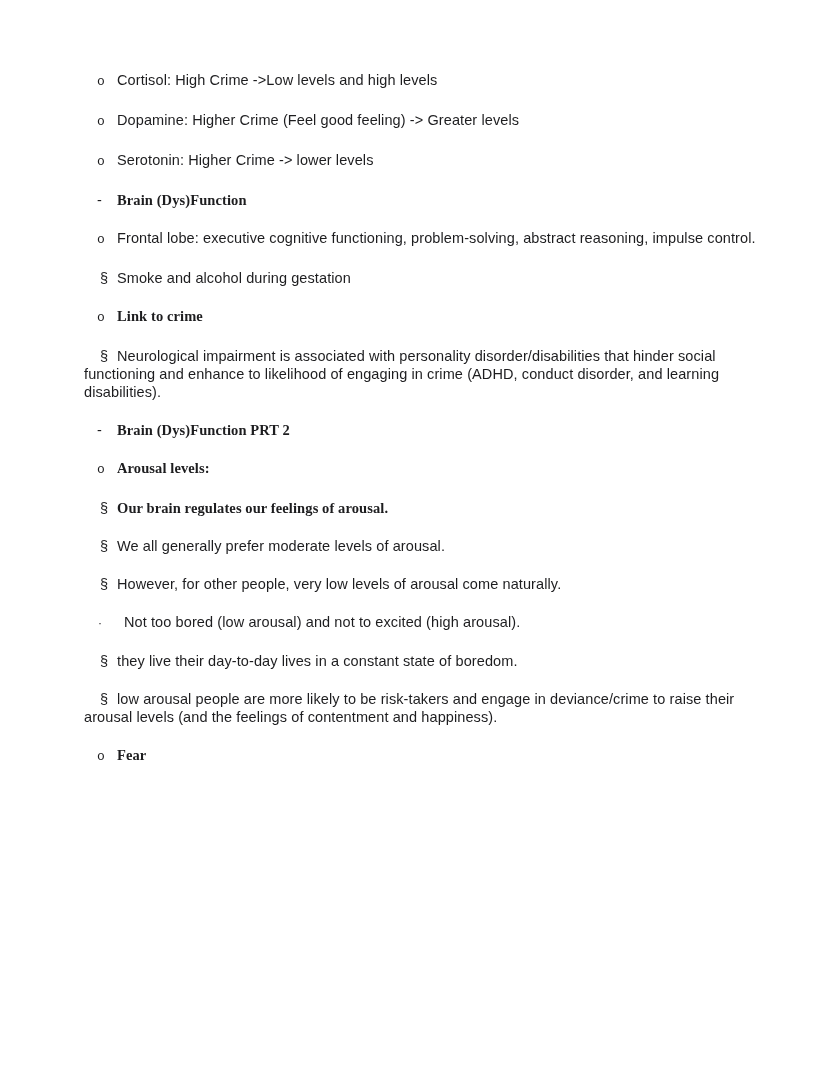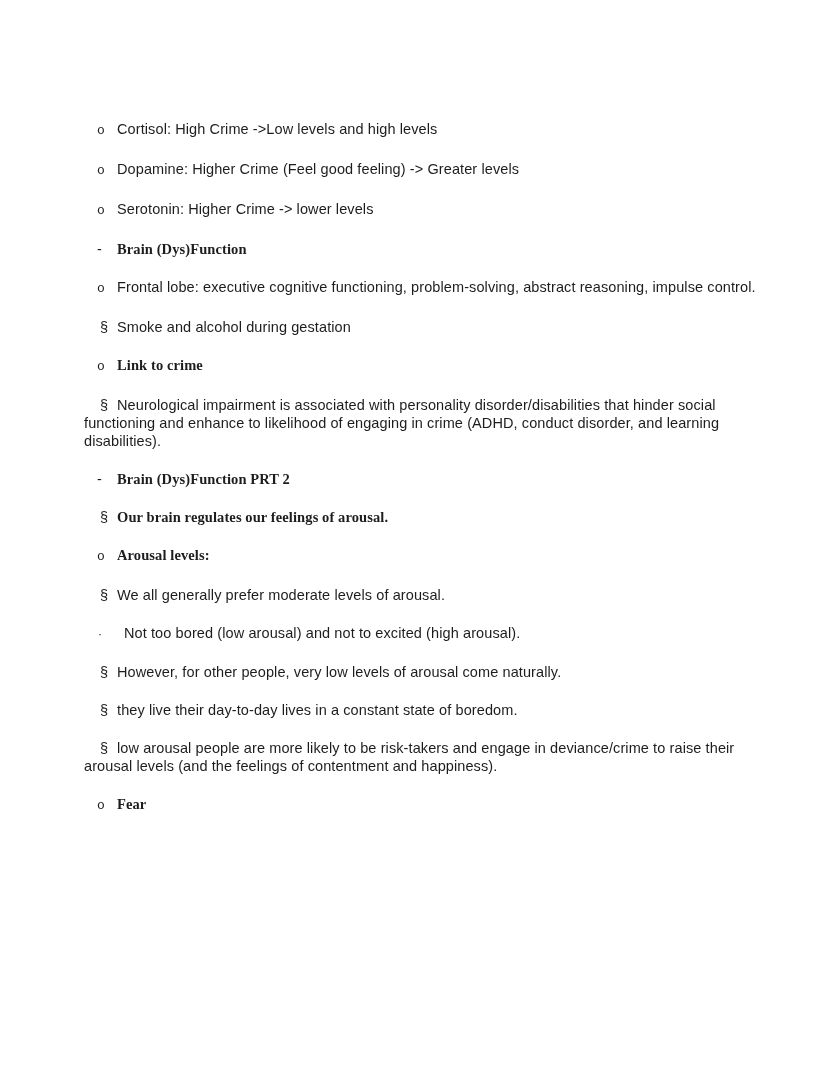--- a/index.html
+++ b/index.html
@@ -7,21 +7,21 @@
     padding: 0;
     background: #ffffff;
   }
   .page {
     position: relative;
     width: 828px;
     height: 1037px;
     background: #ffffff;
     overflow: hidden;
     box-sizing: border-box;
-    padding: 120px 60px 0 84px;
+    padding: 71px 60px 0 84px;
     font-family: "Liberation Sans", sans-serif;
     color: #1d1d1f;
   }
   .para {
     margin: 0 0 20px 0;
     font-size: 14.5px;
     line-height: 18px;
     letter-spacing: 0.1px;
   }
   .bullet {
@@ -65,29 +65,29 @@
 
   <p class="para"><span class="bullet bullet-sec">§</span><span class="txt">Smoke and alcohol during gestation</span></p>
 
   <p class="para"><span class="bullet bullet-o">o</span><span class="txt bold">Link to crime</span></p>
 
 
   <p class="para"><span class="bullet bullet-sec">§</span><span class="txt">Neurological impairment is associated with personality disorder/disabilities that hinder social functioning and enhance to likelihood of engaging in crime (ADHD, conduct disorder, and learning disabilities).</span></p>
 
   <p class="para"><span class="bullet bullet-dash">-</span><span class="txt bold">Brain (Dys)Function PRT 2</span></p>
 
+  <p class="para"><span class="bullet bullet-o">o</span><span class="txt bold">Arousal levels:</span></p>
+
   <p class="para"><span class="bullet bullet-sec">§</span><span class="txt bold">Our brain regulates our feelings of arousal.</span></p>
-
-  <p class="para"><span class="bullet bullet-o">o</span><span class="txt bold">Arousal levels:</span></p>
 
   <p class="para"><span class="bullet bullet-sec">§</span><span class="txt underline">We all generally prefer moderate levels of arousal.</span></p>
 
+  <p class="para"><span class="bullet bullet-sec">§</span><span class="txt">However, for other people, very low levels of arousal come naturally.</span></p>
+
   <p class="para"><span class="bullet bullet-dot">·</span><span class="txt">Not too bored (low arousal) and not to excited (high arousal).</span></p>
-
-  <p class="para"><span class="bullet bullet-sec">§</span><span class="txt">However, for other people, very low levels of arousal come naturally.</span></p>
 
   <p class="para"><span class="bullet bullet-sec">§</span><span class="txt">they live their day-to-day lives in a constant state of boredom.</span></p>
 
   <p class="para"><span class="bullet bullet-sec">§</span><span class="txt">low arousal people are more likely to be risk-takers and engage in deviance/crime to raise their arousal levels (and the feelings of contentment and happiness).</span></p>
 
   <p class="para"><span class="bullet bullet-o">o</span><span class="txt bold">Fear</span></p>
 
 
 </main>
 

